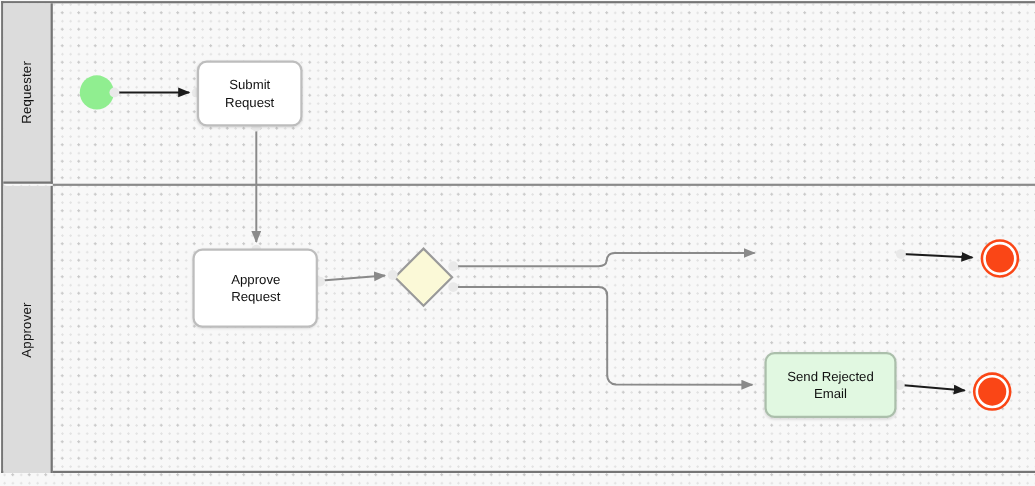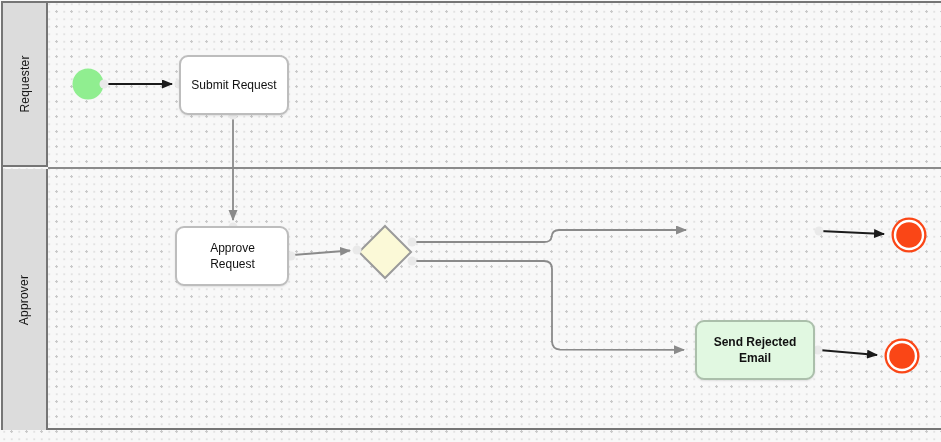--- a/index.html
+++ b/index.html
@@ -53,24 +53,24 @@
     border-radius:9px;
     display:flex;align-items:center;justify-content:center;
     text-align:center;
     font-size:12px;color:#111;
     padding:4px 10px;
     line-height:1.35;
     box-shadow:0 1px 2px rgba(0,0,0,0.10);
   }
   .task.white{background:#ffffff;border:2px solid #bdbdbd;}
   .task.green{background:#e1f8e1;border:2px solid #abbfab;}
-  .task.submit{left:179px;top:55px;width:110px;height:60px;}
-  .task.approve{left:175px;top:226px;width:114px;height:60px;padding-left:11px;}
+  .task.submit{left:179px;top:55px;width:96px;height:60px;}
+  .task.approve{left:175px;top:226px;width:114px;height:72px;padding-left:11px;}
   .task.approved{left:697px;top:200px;width:120px;height:61px;}
-  .task.rejected{left:695px;top:320px;width:120px;height:60px;font-weight:bold;}
+  .task.rejected{left:695px;top:320px;width:120px;height:60px;}
   svg.overlay{position:absolute;left:0;top:0;}
 </style>
 </head>
 <body>
 
 <div class="canvas">
 
   <div class="pool"></div>
 
   <div class="lane-header requester">

